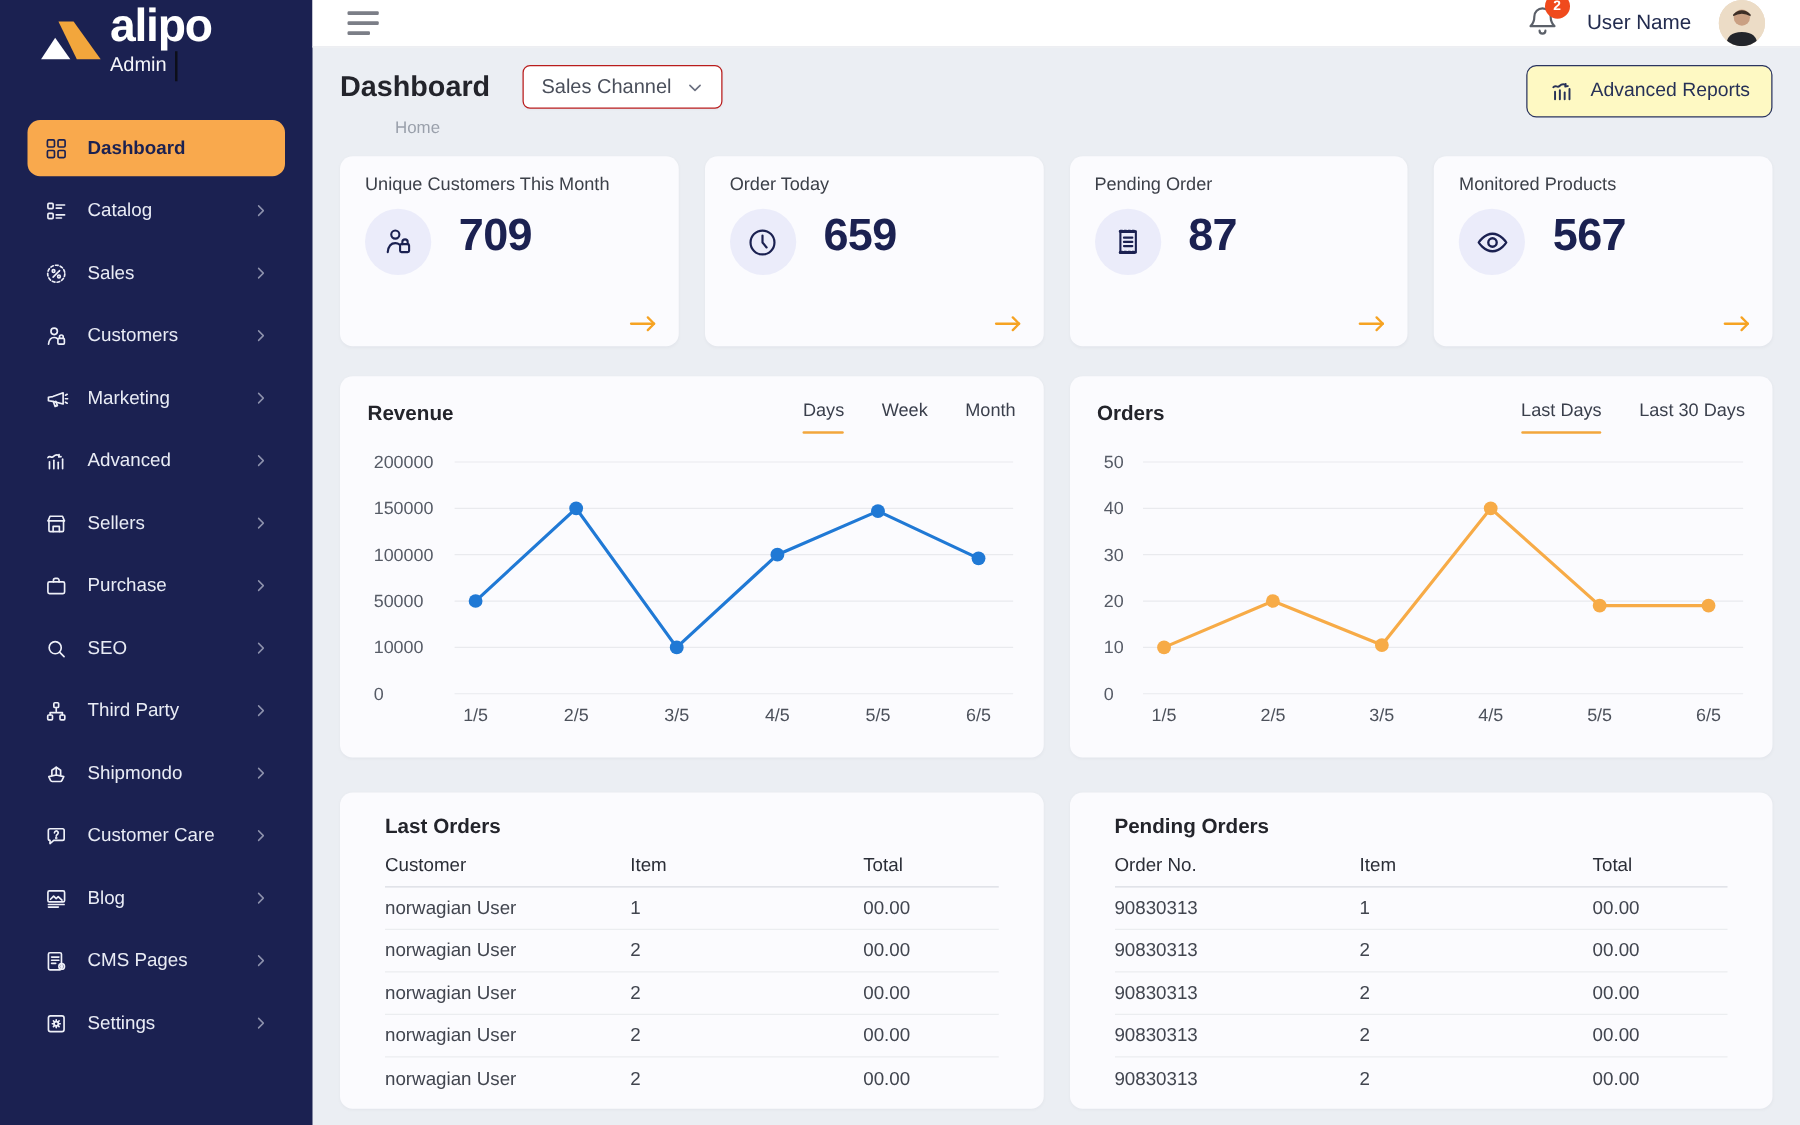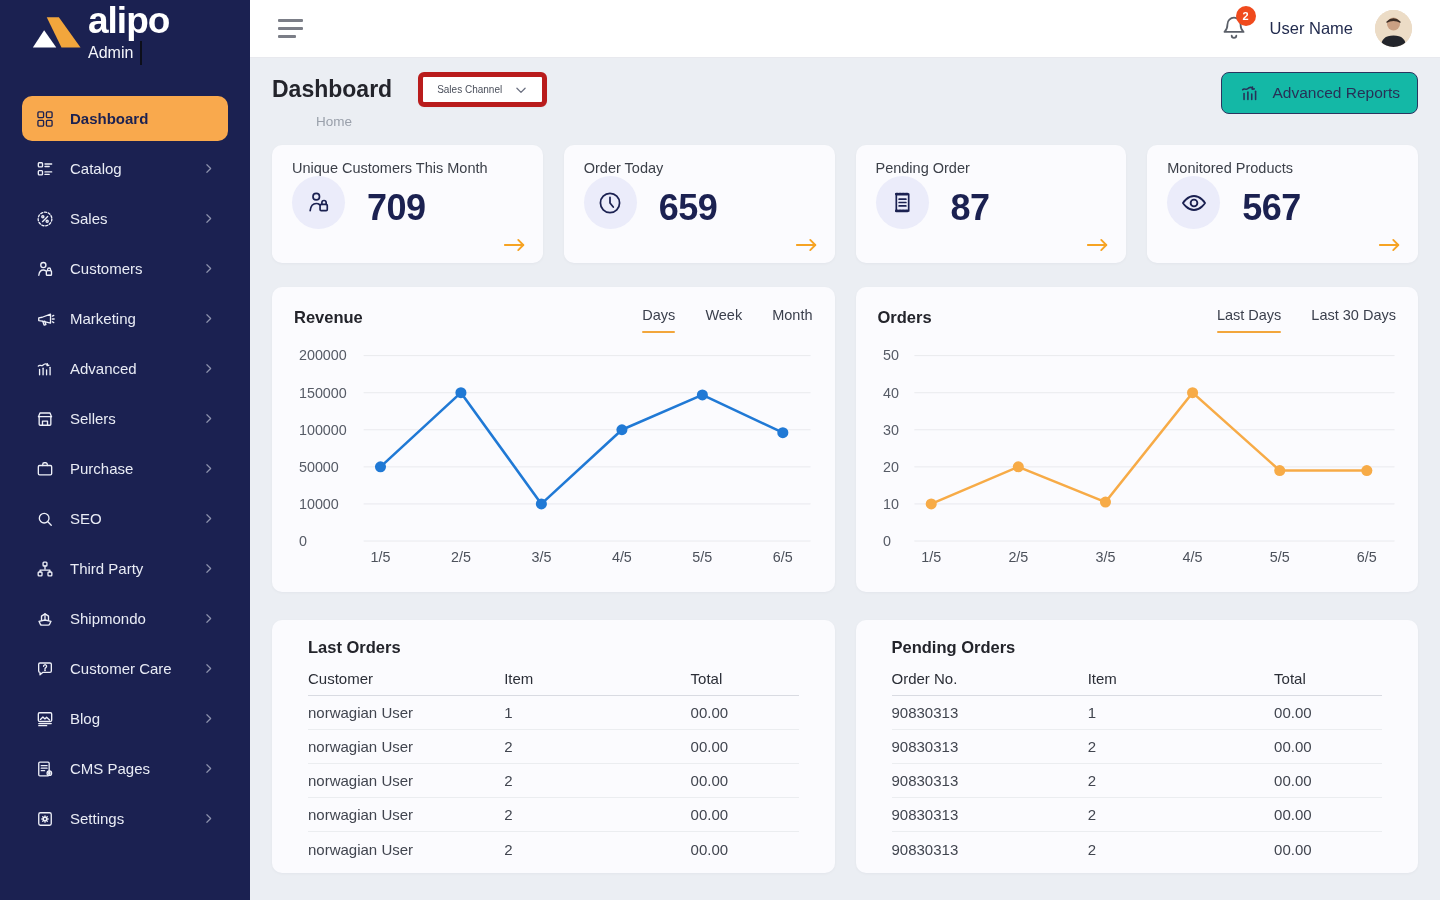--- a/index.html
+++ b/index.html
@@ -38,35 +38,35 @@
   .user-name { font-size:16.5px; color:#232c4f; }
   .avatar { width:37px; height:37px; border-radius:50%; overflow:hidden; background:#e7d7c3; cursor:pointer; }
 
   .content { padding:14px 22px 0; }
 
   
   .page-head { display:flex; align-items:flex-start; }
   .title-block { display:flex; flex-direction:column; }
   .title-row { display:flex; align-items:center; }
   .page-title { font-size:23px; font-weight:700; color:#23242b; }
-  .channel-select { margin-left:26px; background:#fff; border:5px solid #b91c1c; border-radius:6px; height:35px;
-                    padding:0 14px; display:flex; align-items:center; gap:12px; font-size:10px; color:#4a4f5b;
+  .channel-select { margin-left:26px; background:#fff; border:1px solid #b91c1c; border-radius:6px; height:35px;
+                    padding:0 14px; display:flex; align-items:center; gap:12px; font-size:16px; color:#4a4f5b;
                     cursor:pointer; box-shadow:0 1px 2px rgba(25,30,60,.03); }
   .channel-select .icon { color:#6b7080; }
   .breadcrumb { margin-top:7px; font-size:13.5px; color:#9aa0ab;margin-left:44px; }
-  .adv-btn { margin-left:auto; background:#14b8a6; border:1px solid #2b3560; border-radius:8px; height:42px;
+  .adv-btn { margin-left:auto; background:#fef9c3; border:1px solid #2b3560; border-radius:8px; height:42px;
              padding:0 17px; display:flex; align-items:center; gap:11px; font-size:15.5px; color:#273157; cursor:pointer; }
   .adv-btn .icon { color:#273157; }
 
   
   .stats-row { margin-top:16px; display:grid; grid-template-columns:repeat(4,1fr); gap:21px; }
-  .stat-card { position:relative; background:#fbfbfe; border-radius:10px; height:118px; padding:15px 20px;
+  .stat-card { position:relative; background:#fbfbfe; border-radius:10px; height:152px; padding:15px 20px;
                box-shadow:0 1px 3px rgba(25,30,60,.04); }
   .stat-label { font-size:14.5px; color:#3c4049; }
-  .stat-body { display:flex; align-items:flex-end; gap:22px; }
+  .stat-body { display:flex; align-items:flex-start; gap:22px; margin-top:11px; }
   .stat-icon-circle { width:53px; height:53px; border-radius:50%; background:#ebecfa; display:flex;
                       align-items:center; justify-content:center; color:#1b2151; }
   .stat-value { font-size:36px; font-weight:700; color:#1b2151; letter-spacing:-.5px; }
   .stat-arrow { position:absolute; right:16px; bottom:10px; color:#f6a323; cursor:pointer; }
 
   
   .charts-row { margin-top:24px; display:grid; grid-template-columns:repeat(2,1fr); gap:21px; }
   .chart-card { background:#fbfbfe; border-radius:10px; height:305px; padding:20px 22px 12px; box-shadow:0 1px 3px rgba(25,30,60,.04); }
   .chart-head { display:flex; align-items:center; }
   .chart-title { font-size:16.5px; font-weight:700; color:#23242b; }

